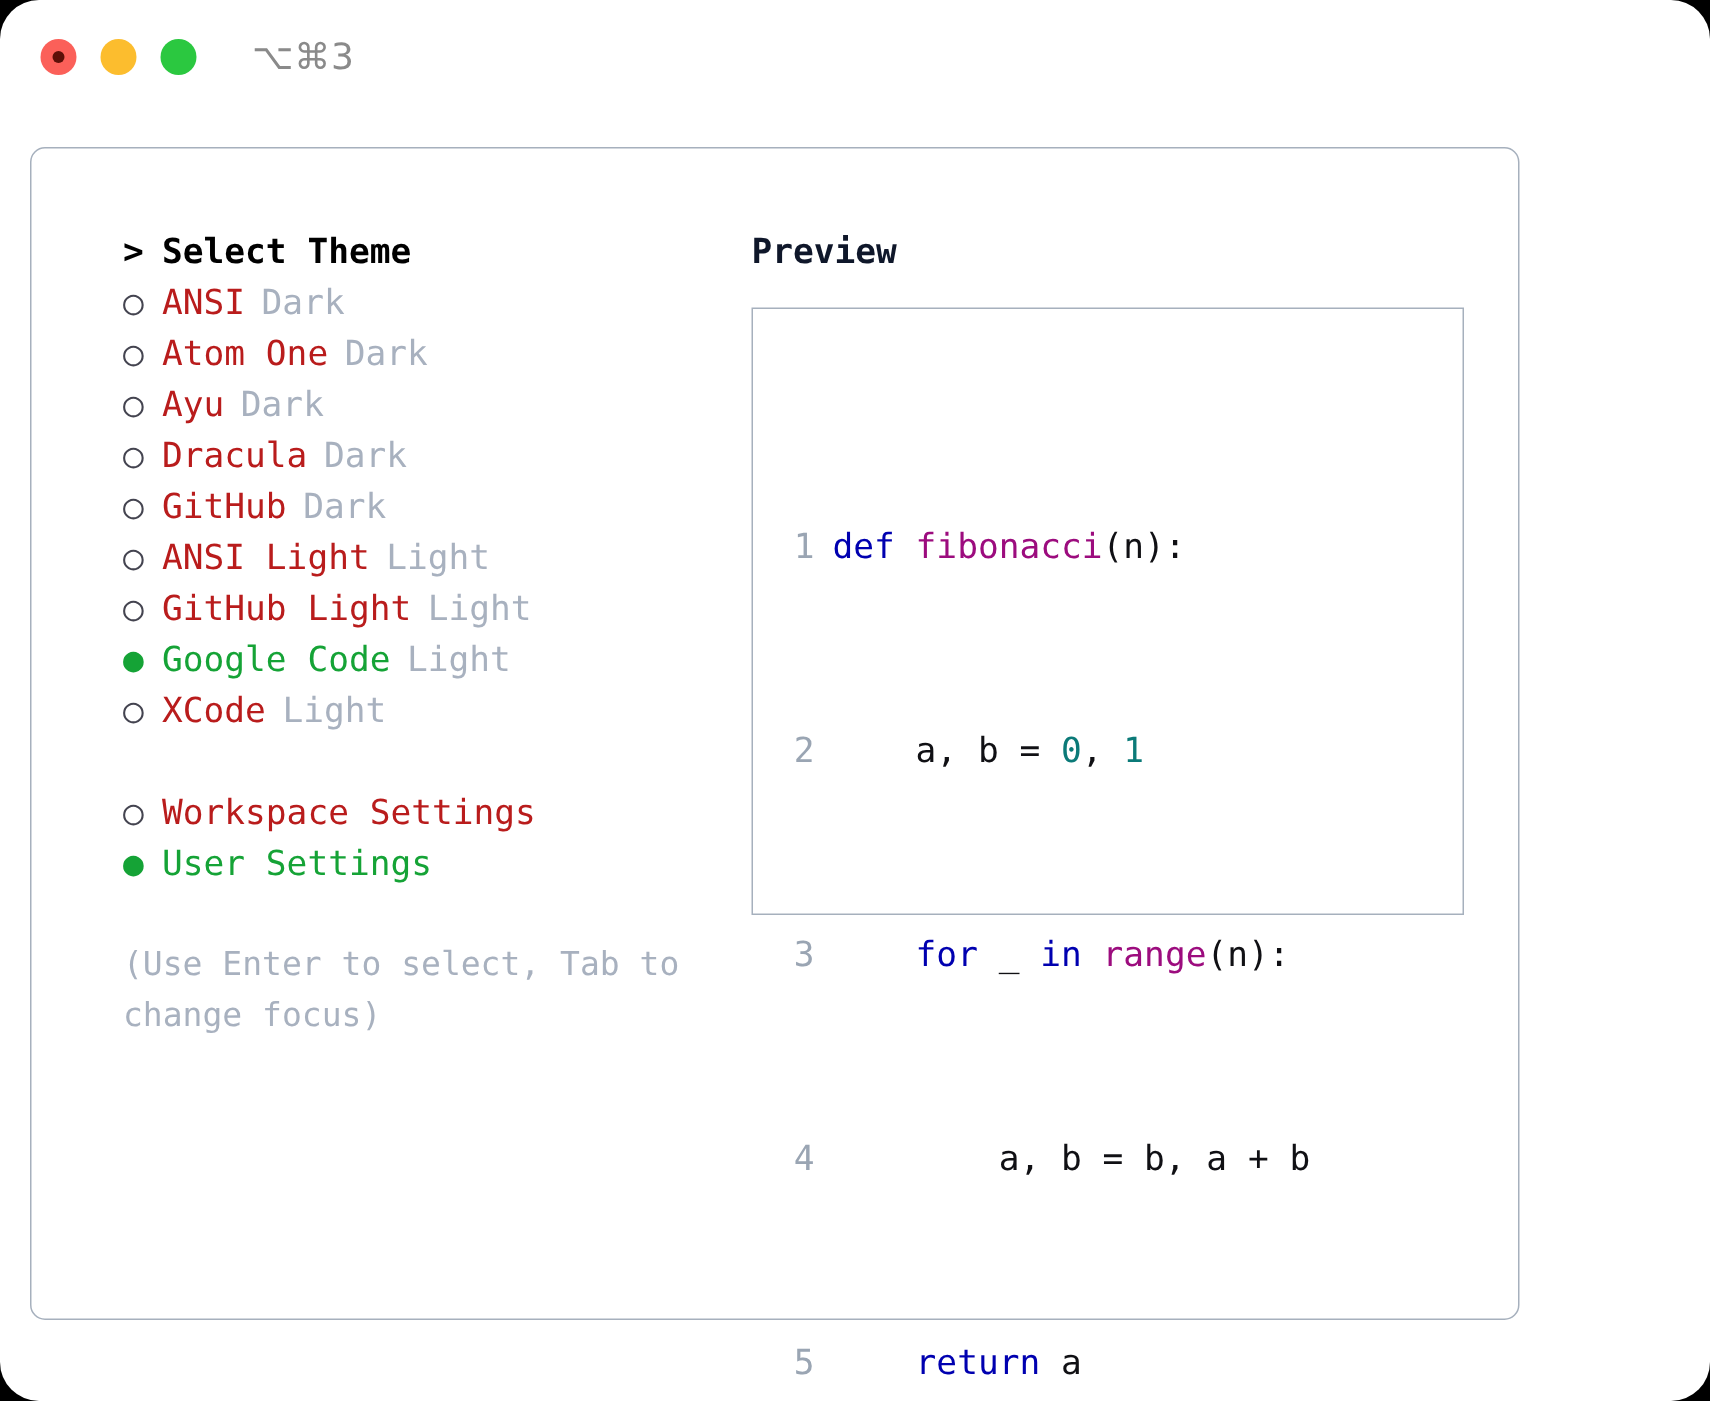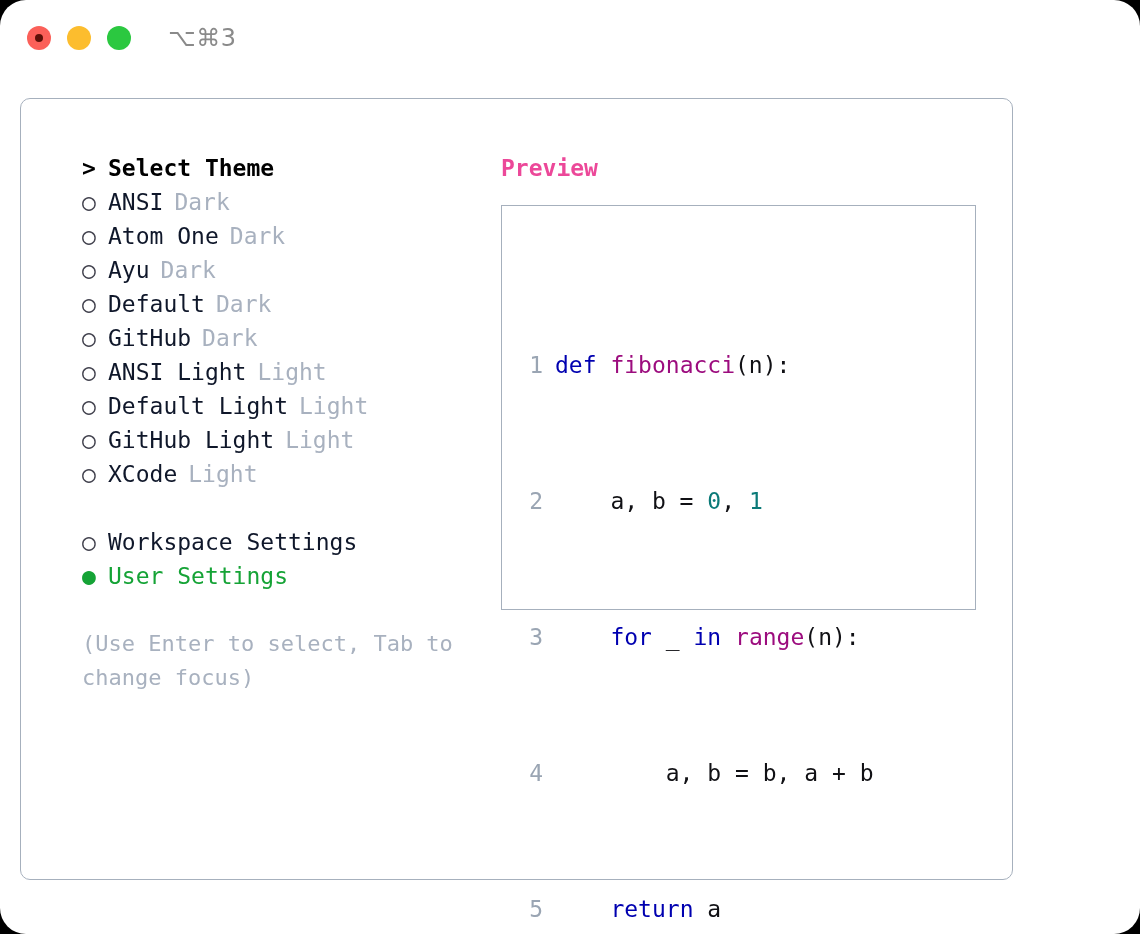--- a/index.html
+++ b/index.html
@@ -105,21 +105,21 @@
   }
   .row .marker {
     display: inline-block;
     width: 26px;
     text-align: left;
     color: #444450;
   }
   .row.header .marker { font-weight: bold; color: #000; }
   .row.header .label  { font-weight: bold; color: #000; }
 
-  .row .label { color: #0f172a; }
+  .row .label { color: #b91c1c; }
   .row .badge { color: #a8b1bf; margin-left: 11px; }
 
   .row.selected .marker { color: #15a336; }
   .row.selected .label  { color: #15a336; }
 
   .spacer-row { height: 34px; }
 
   .section-title {
     height: 34px;
     line-height: 34px;
@@ -140,21 +140,21 @@
   
   .right-col {
     position: absolute;
     left: 480px;
     top: 52px;
     width: 500px;
   }
   .preview-title {
     font-size: 23px;
     font-weight: bold;
-    color: #ec4899;
+    color: #0f172a;
     line-height: 34px;
     height: 34px;
   }
   .preview-box {
     margin-top: 20px;
     width: 475px;
     height: 405px;
     border: 1.5px solid #a6b0bd;
     box-sizing: border-box;
     background: #ffffff;
@@ -209,33 +209,33 @@
         <div class="row">
           <span class="marker">○</span><span class="label">ANSI</span><span class="badge">Dark</span>
         </div>
         <div class="row">
           <span class="marker">○</span><span class="label">Atom One</span><span class="badge">Dark</span>
         </div>
         <div class="row">
           <span class="marker">○</span><span class="label">Ayu</span><span class="badge">Dark</span>
         </div>
         <div class="row">
-          <span class="marker">○</span><span class="label">Default</span><span class="badge">Dark</span>
+          <span class="marker">○</span><span class="label">Dracula</span><span class="badge">Dark</span>
         </div>
         <div class="row">
           <span class="marker">○</span><span class="label">GitHub</span><span class="badge">Dark</span>
         </div>
         <div class="row">
           <span class="marker">○</span><span class="label">ANSI Light</span><span class="badge">Light</span>
         </div>
         <div class="row">
-          <span class="marker">○</span><span class="label">Default Light</span><span class="badge">Light</span>
-        </div>
-        <div class="row">
           <span class="marker">○</span><span class="label">GitHub Light</span><span class="badge">Light</span>
+        </div>
+        <div class="row selected">
+          <span class="marker">●</span><span class="label">Google Code</span><span class="badge">Light</span>
         </div>
         <div class="row">
           <span class="marker">○</span><span class="label">XCode</span><span class="badge">Light</span>
         </div>
 
         <div class="spacer-row"></div>
 
 
         <div class="row">
           <span class="marker">○</span><span class="label">Workspace Settings</span>

